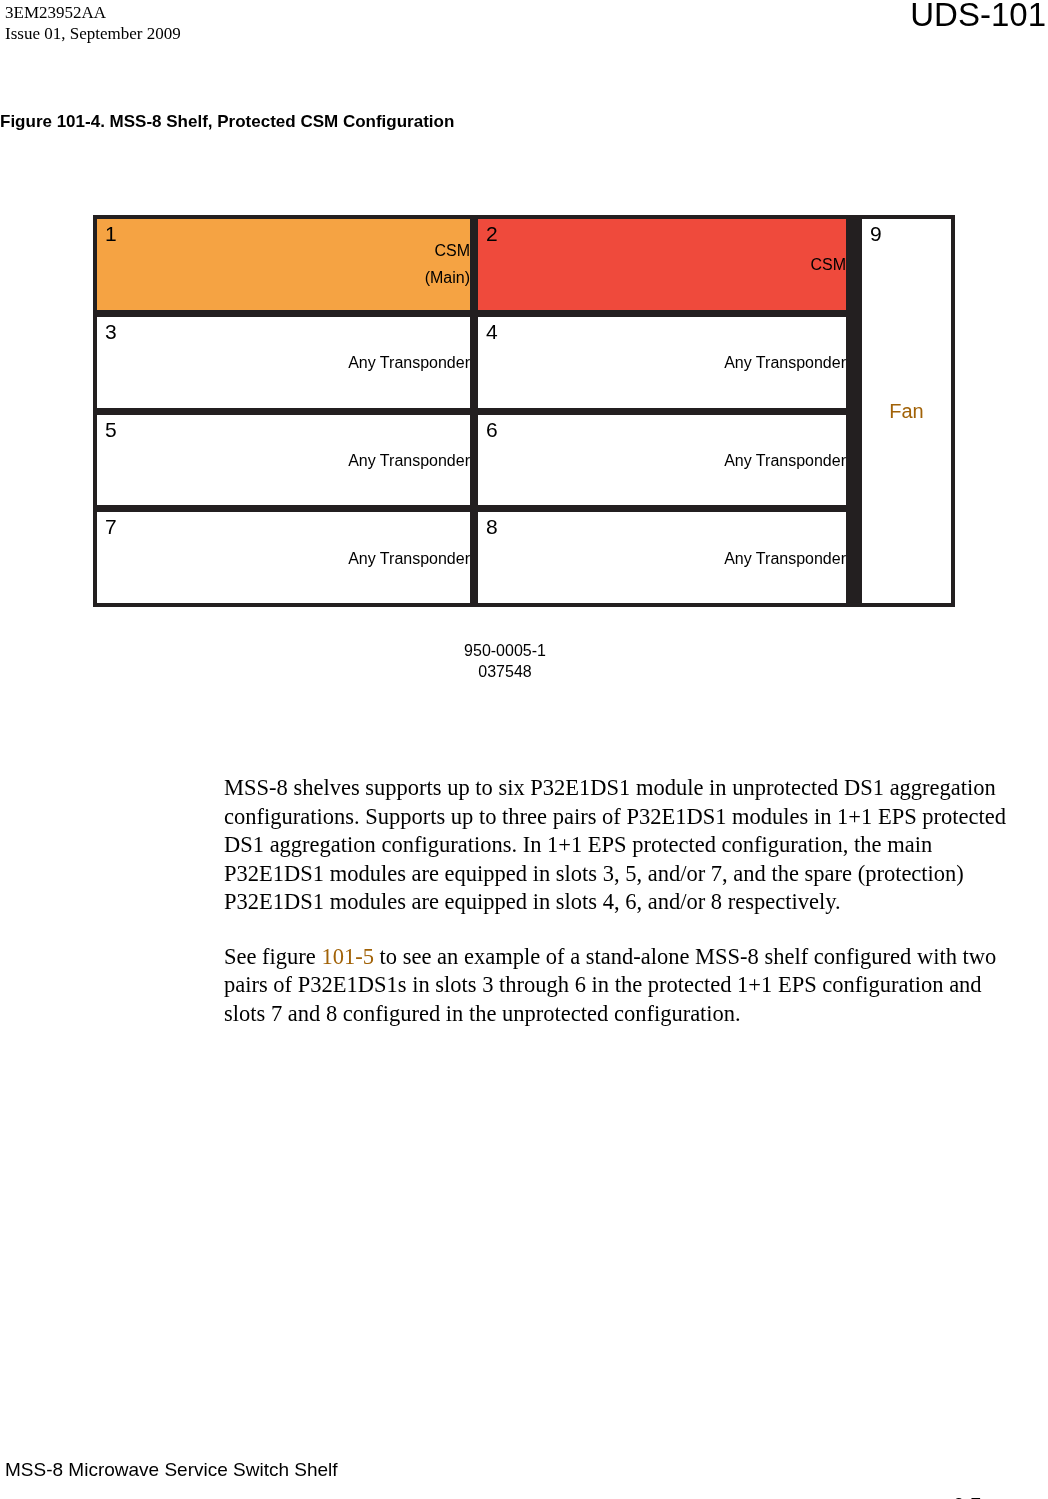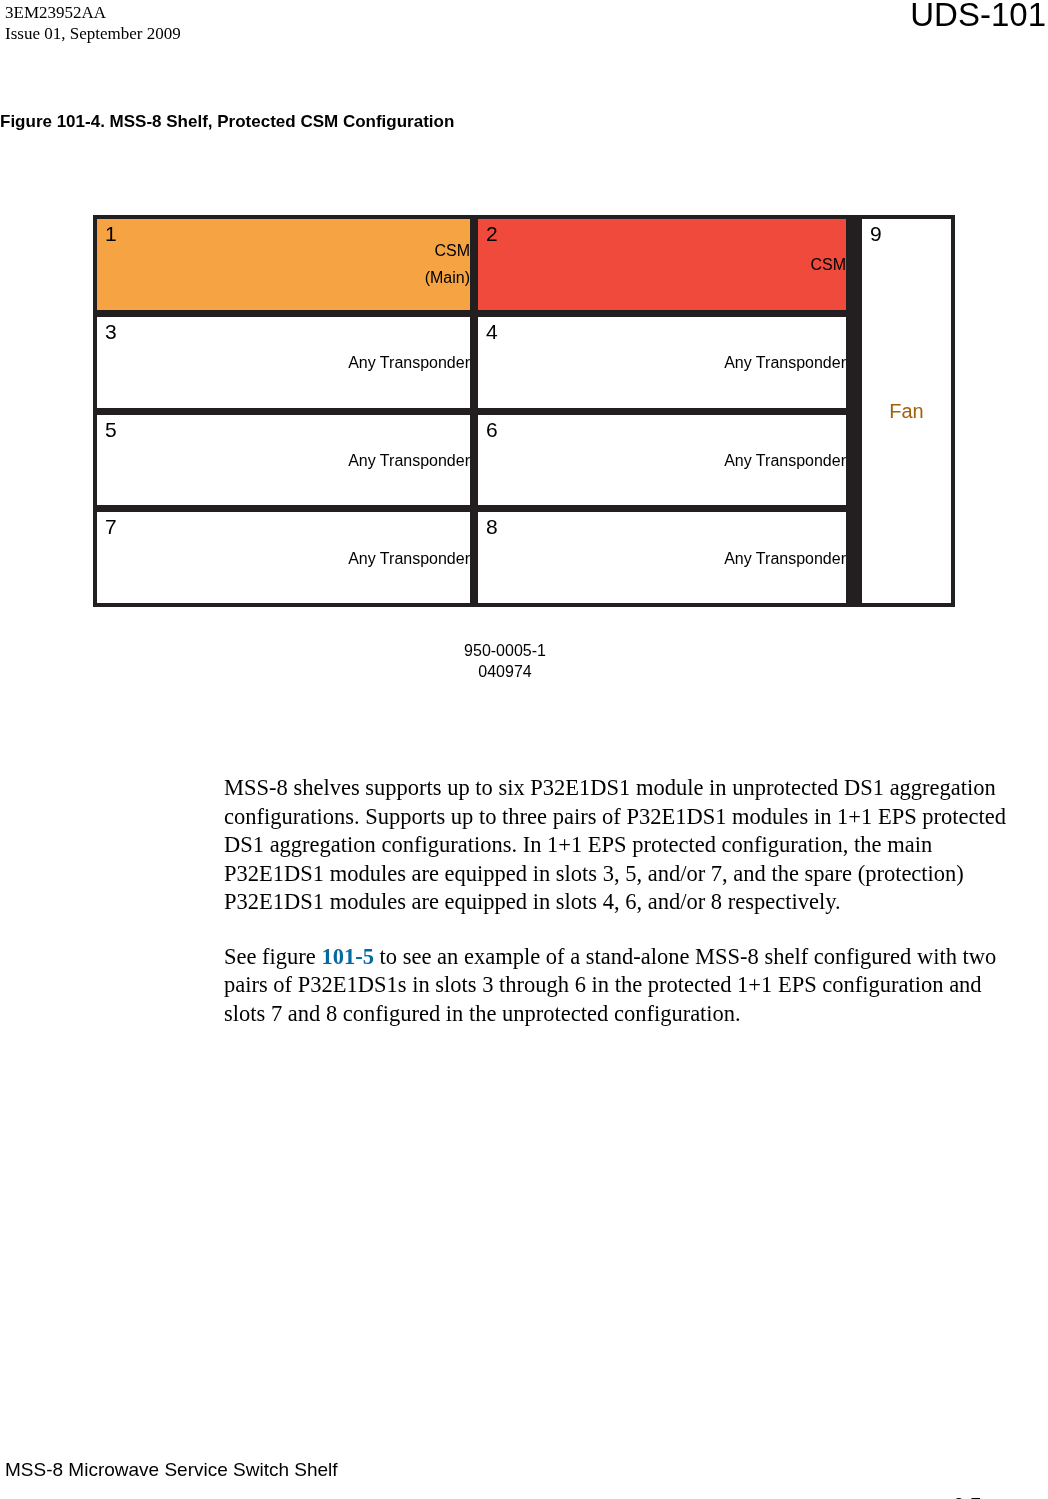--- a/index.html
+++ b/index.html
@@ -177,23 +177,22 @@
   .body-copy p {
     margin: 6px 0 26px 0;
     font-family: "Liberation Serif", serif;
     font-size: 22.5px;
     line-height: 28.5px;
     color: #000;
     text-align: left;
   }
   .body-copy p:last-child { margin-bottom: 0; }
   .xref {
-    color: #0369a1;
+    color: #a16207;
     text-decoration: none;
-    font-weight: bold;
   }
 
   
   .page-footer {
     position: absolute;
     bottom: 14px;
     left: 0;
     width: 989px;
     height: 26px;
   }
@@ -289,21 +288,21 @@
     <div class="fan-column" id="slot-9">
       <span class="fan-number">9</span>
       <span class="fan-label">Fan</span>
     </div>
 
   </div>
 </div>
 
 <div class="drawing-ref">
   <span>950-0005-1</span>
-  <span>040974</span>
+  <span>037548</span>
 </div>
 
 <div class="body-copy">
   <p>MSS-8 shelves supports up to six P32E1DS1 module in unprotected DS1 aggregation configurations. Supports up to three pairs of P32E1DS1 modules in 1+1 EPS protected DS1 aggregation configurations. In 1+1 EPS protected configuration, the main P32E1DS1 modules are equipped in slots 3, 5, and/or 7, and the spare (protection) P32E1DS1 modules are equipped in slots 4, 6, and/or 8 respectively.</p>
   <p><span>See figure </span><a class="xref" href="#">101-5</a><span> to see an example of a stand-alone MSS-8 shelf configured with two pairs of P32E1DS1s in slots 3 through 6 in the protected 1+1 EPS configuration and slots 7 and 8 configured in the unprotected configuration.</span></p>
 </div>
 
 <div class="page-footer">
   <div class="footer-left">MSS-8 Microwave Service Switch Shelf</div>
   <div class="footer-right">3-7</div>

